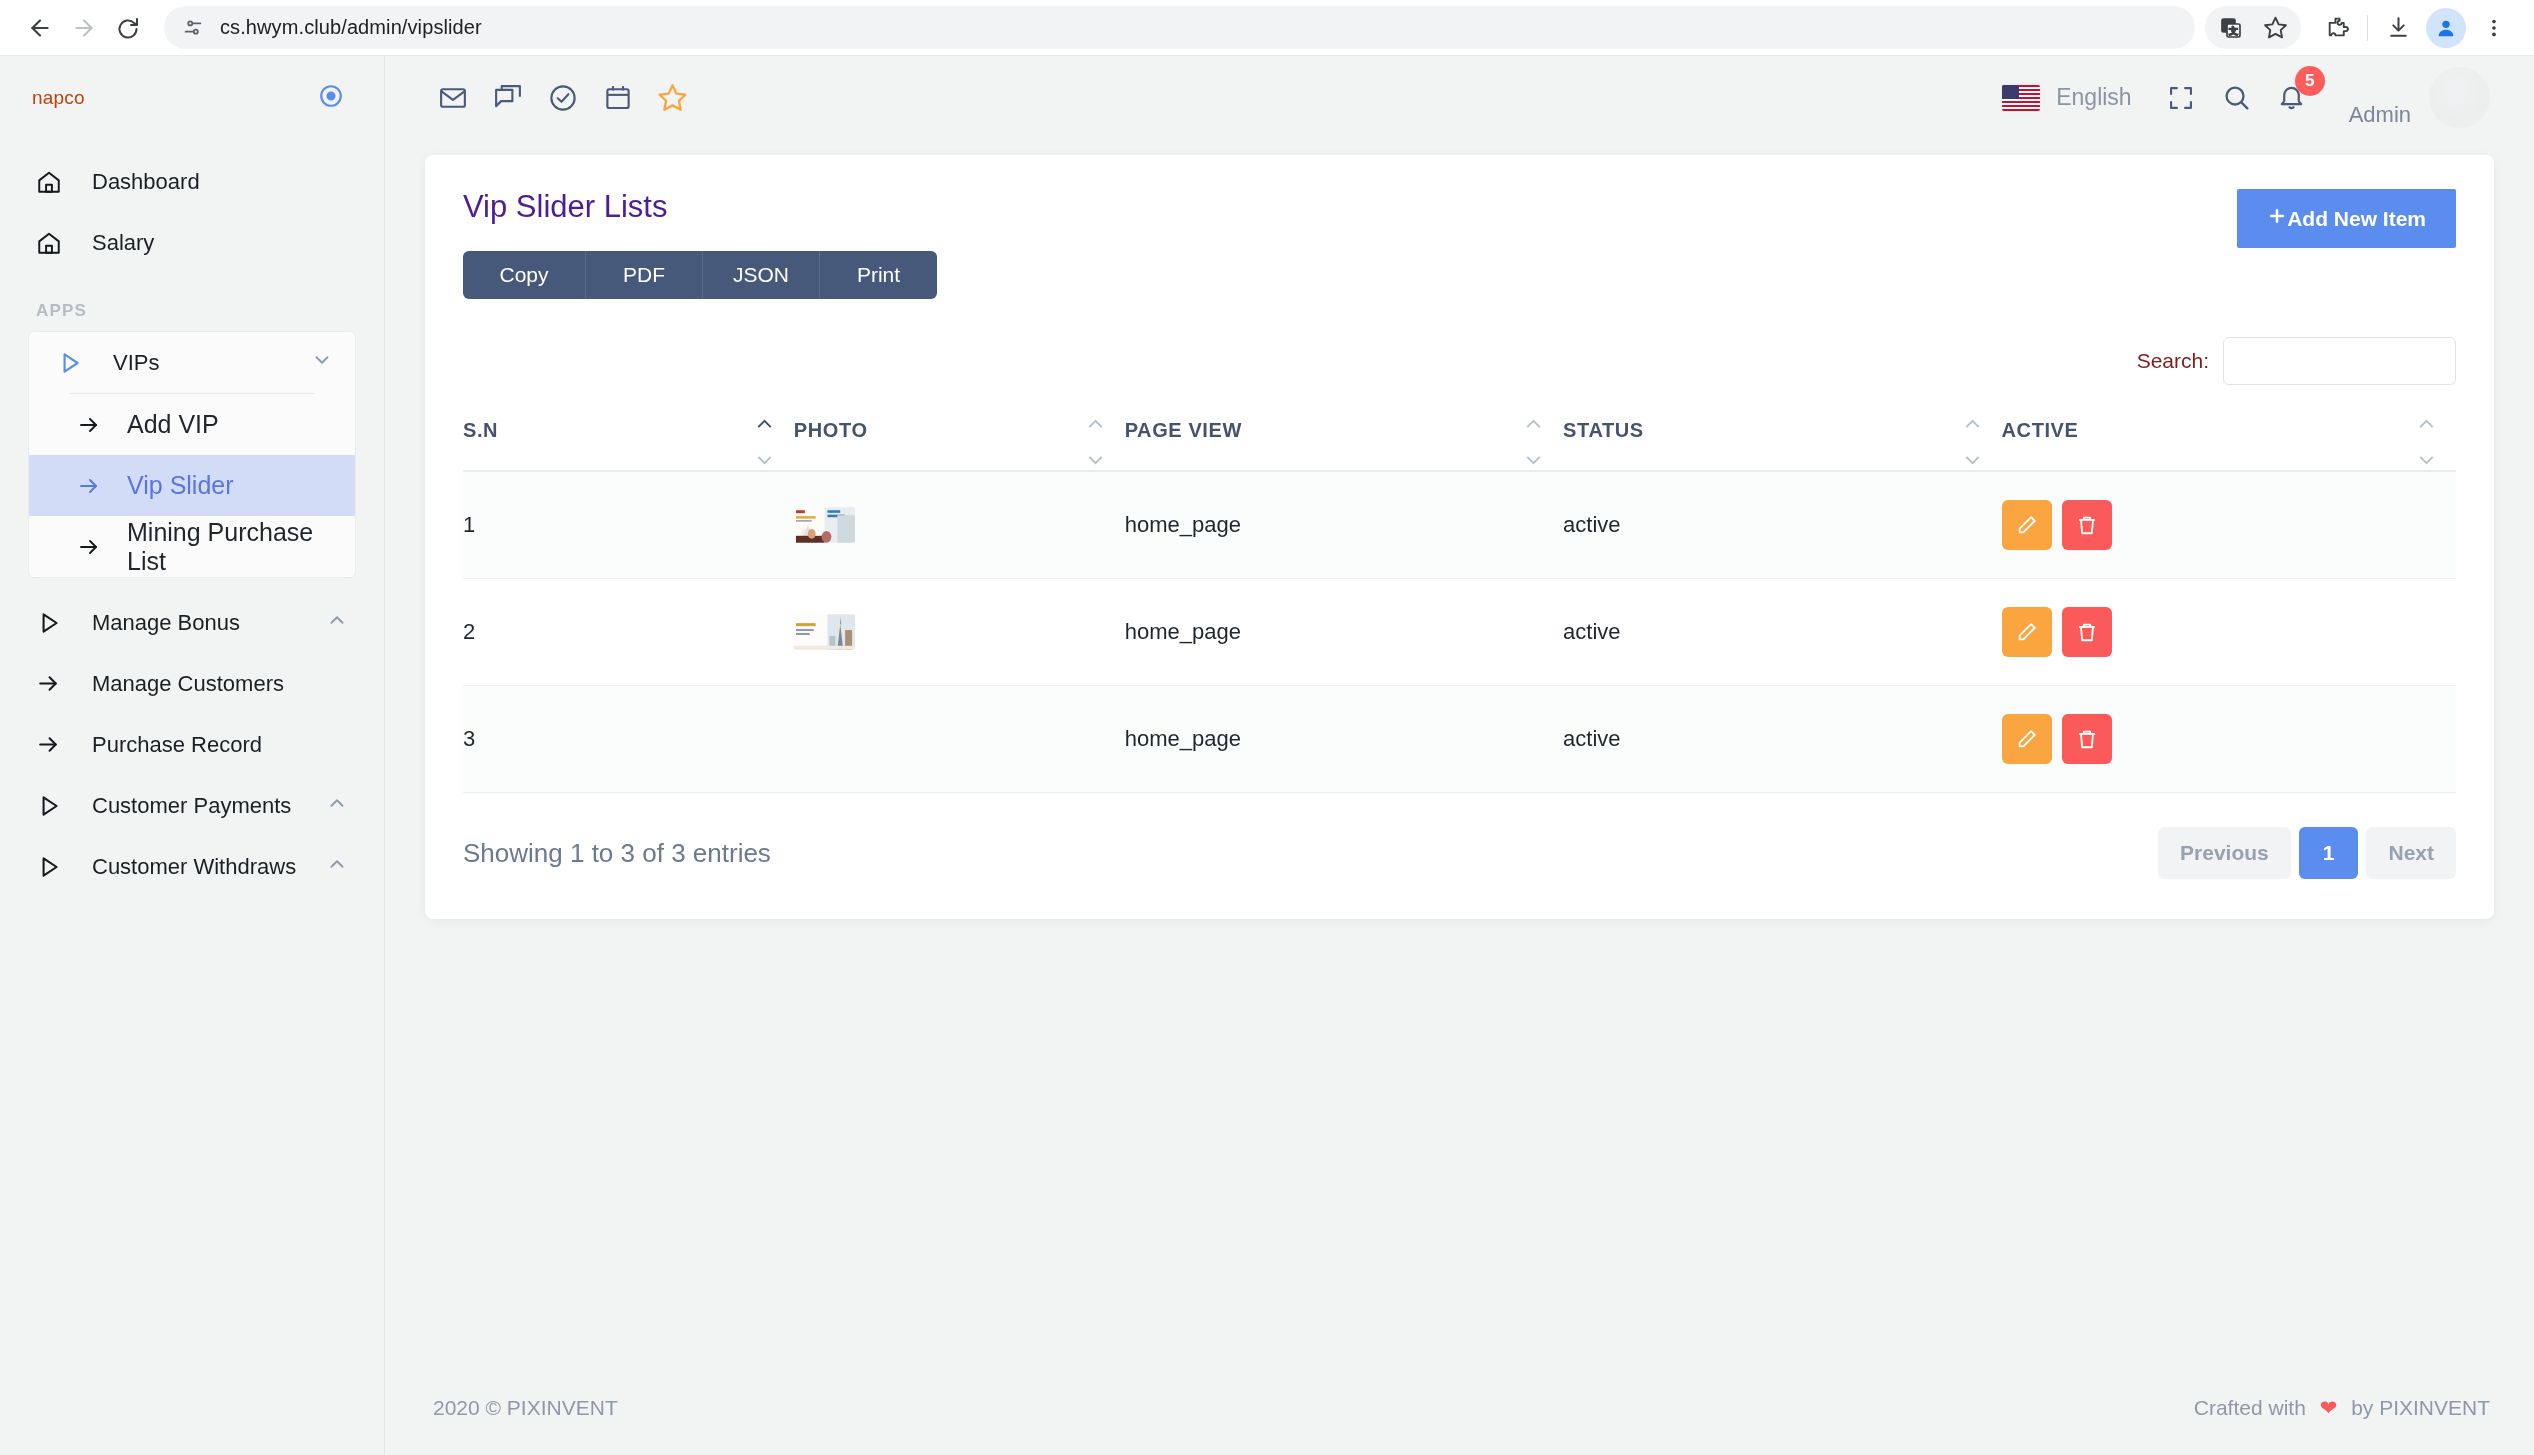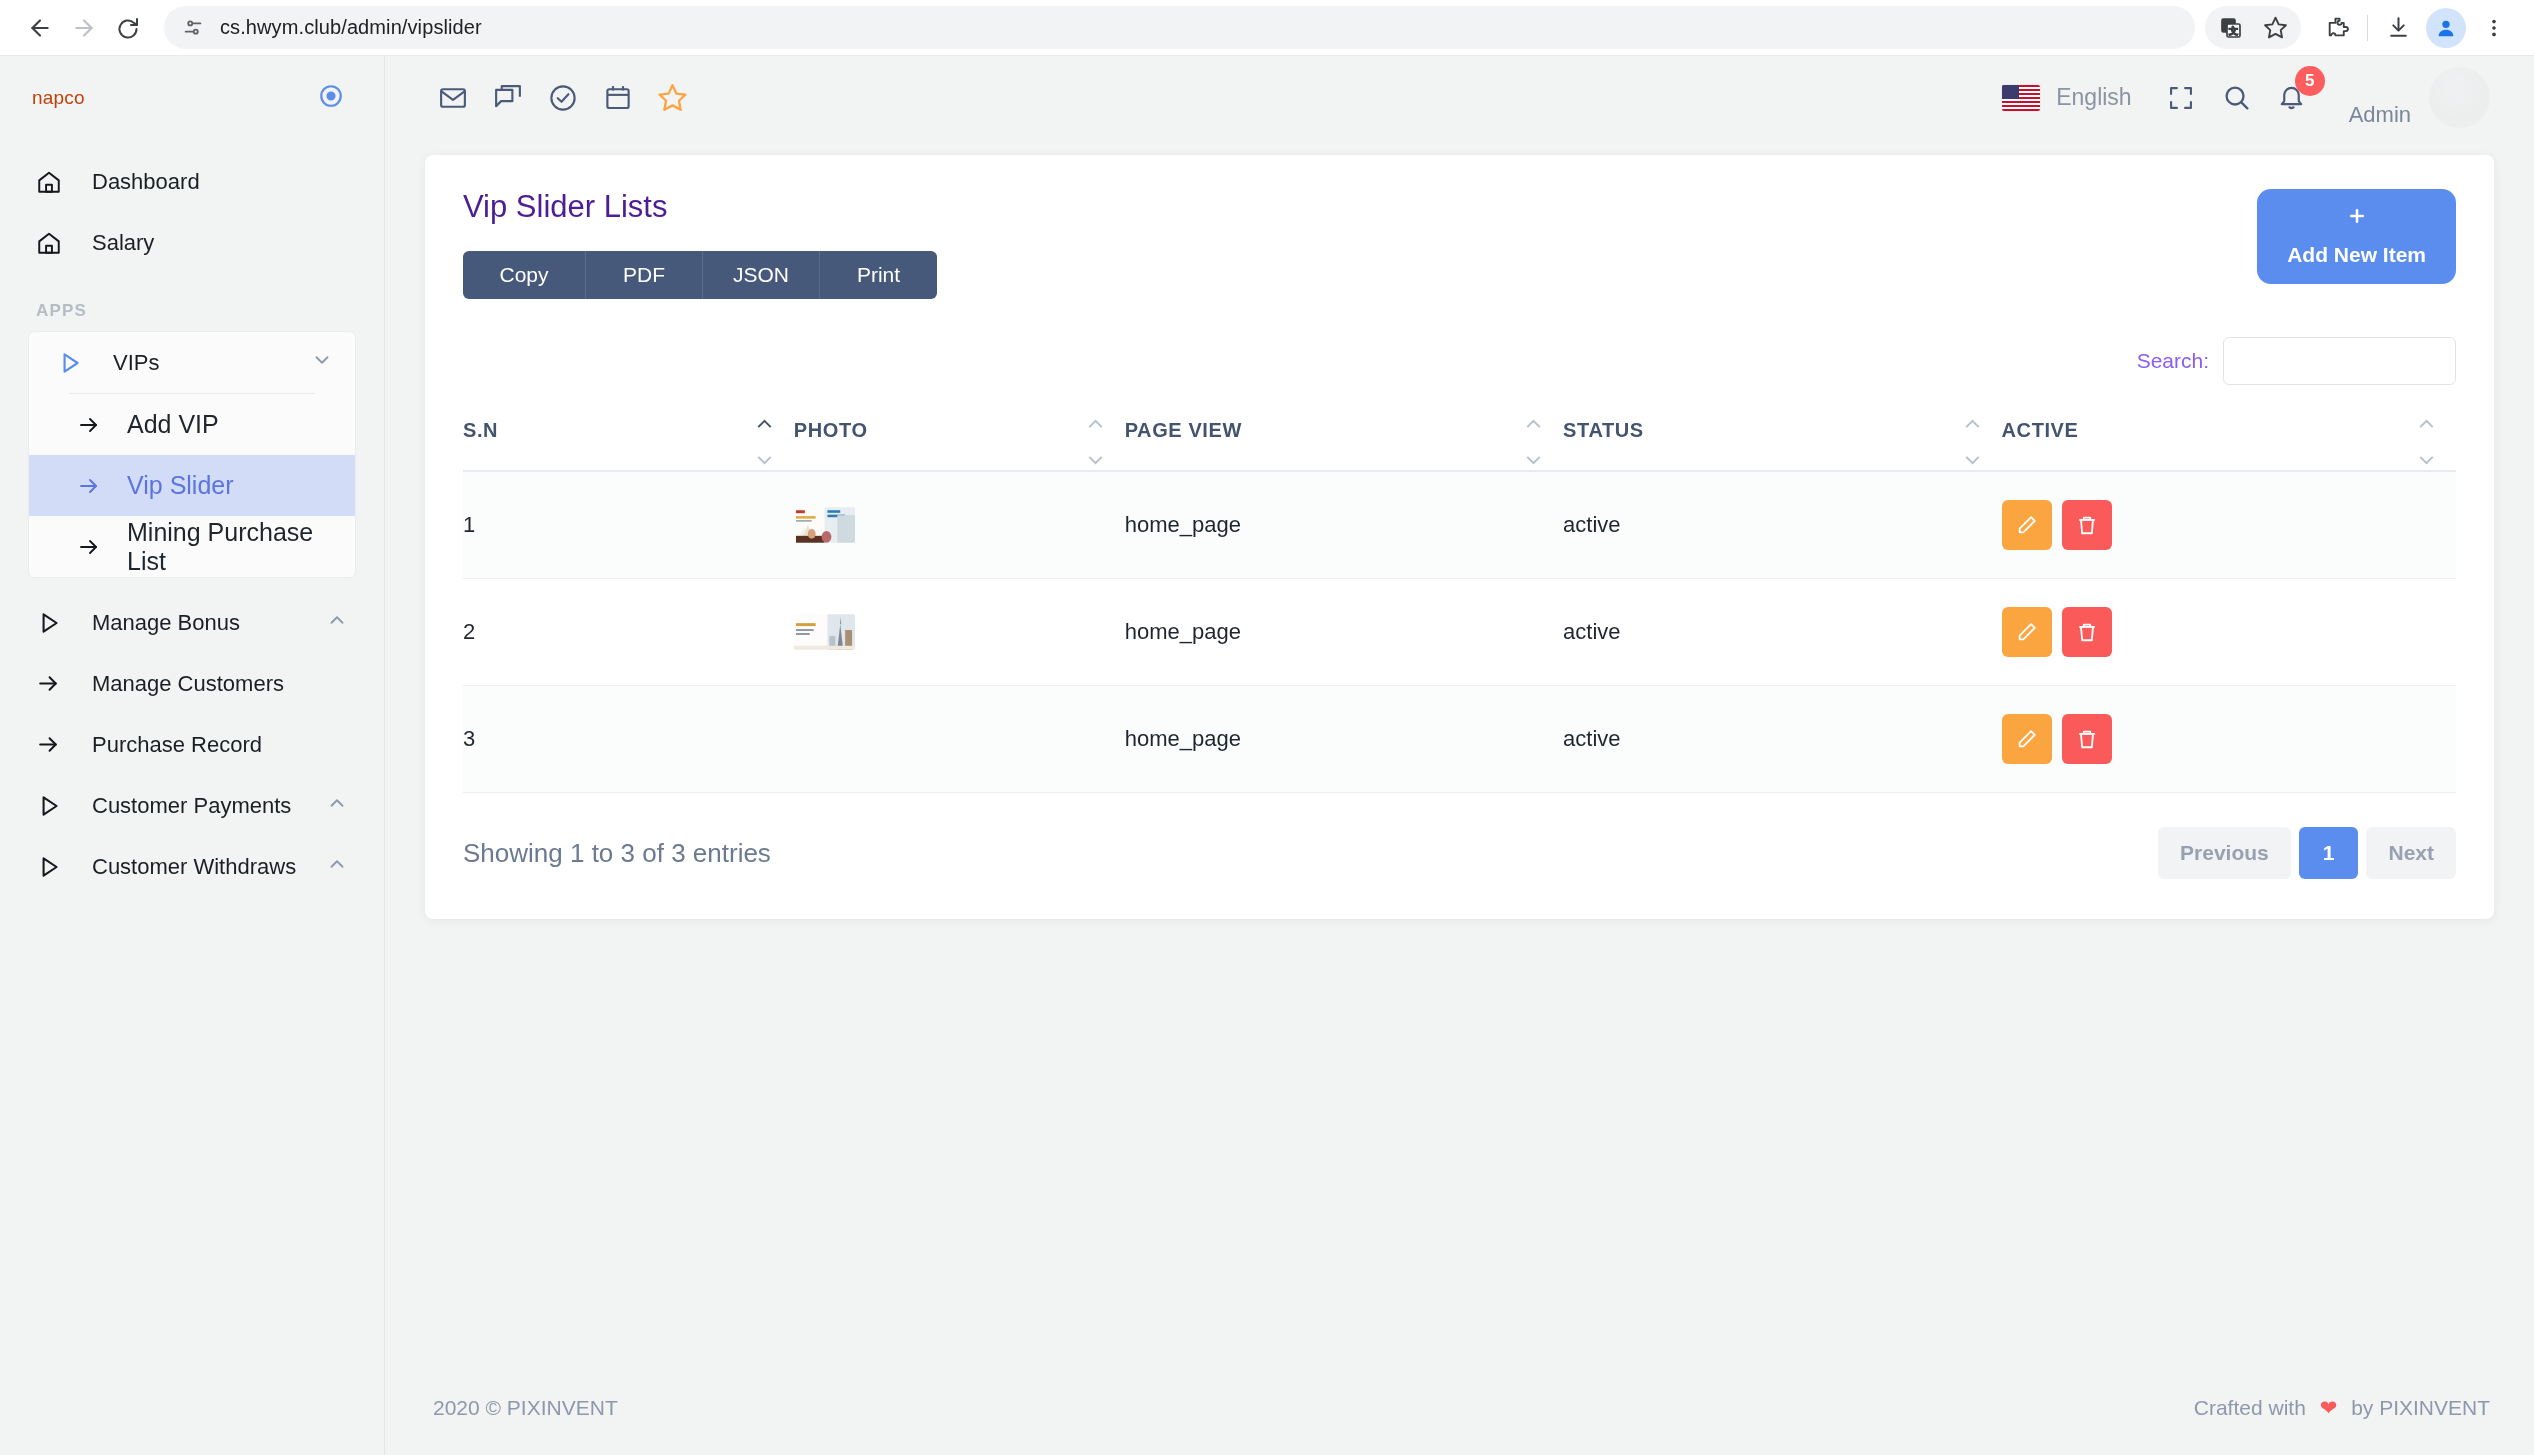--- a/index.html
+++ b/index.html
@@ -151,44 +151,43 @@
   .card {
     background: #fff; border-radius: 8px;
     box-shadow: 0 2px 10px rgba(62,73,84,0.07);
     padding: 34px 38px 40px 38px;
     margin-top: 16px;
   }
   .card-head { display: flex; align-items: flex-start; justify-content: space-between; }
   .card-title { font-size: 31px; color: #4c1d95; font-weight: normal; }
   .btn-primary {
     background: #5a8dee; color: #fff;
-    border: none; border-radius: 14px;
+    border: none; border-radius: 2px;
     font-size: 21px; font-weight: bold;
     padding: 17px 30px;
-    display: flex; align-items: center; gap: 12px;
+    display: flex; align-items: center; 
     font-family: "Liberation Sans", sans-serif;
-    flex-direction: column;
   }
   .dt-buttons { display: flex; margin-top: 26px; }
   .dt-btn {
     background: #47597a; color: #fff;
     font-size: 21px; padding: 12px 0; width: 117px;
     text-align: center;
     border-right: 1px solid #5b6c8a;
     font-family: "Liberation Sans", sans-serif;
     border-top: none; border-bottom: none; border-left: none;
   }
   .dt-btn:first-child { border-radius: 6px 0 0 6px; width: 123px; }
   .dt-btn:last-child { border-radius: 0 6px 6px 0; border-right: none; }
 
   .search-row {
     display: flex; justify-content: flex-end; align-items: center;
     margin-top: 38px;
   }
-  .search-label { font-size: 21px; color: #8b5cf6; margin-right: 14px; }
+  .search-label { font-size: 21px; color: #7f1d1d; margin-right: 14px; }
   .search-input {
     width: 233px; height: 48px;
     border: 1px solid #dfe3e7; border-radius: 6px;
     font-size: 20px; padding: 0 12px;
     font-family: "Liberation Sans", sans-serif;
     color: #4a5568; background: #fff;
   }
 
   table { width: 100%; border-collapse: collapse; margin-top: 34px; }
   thead th {

